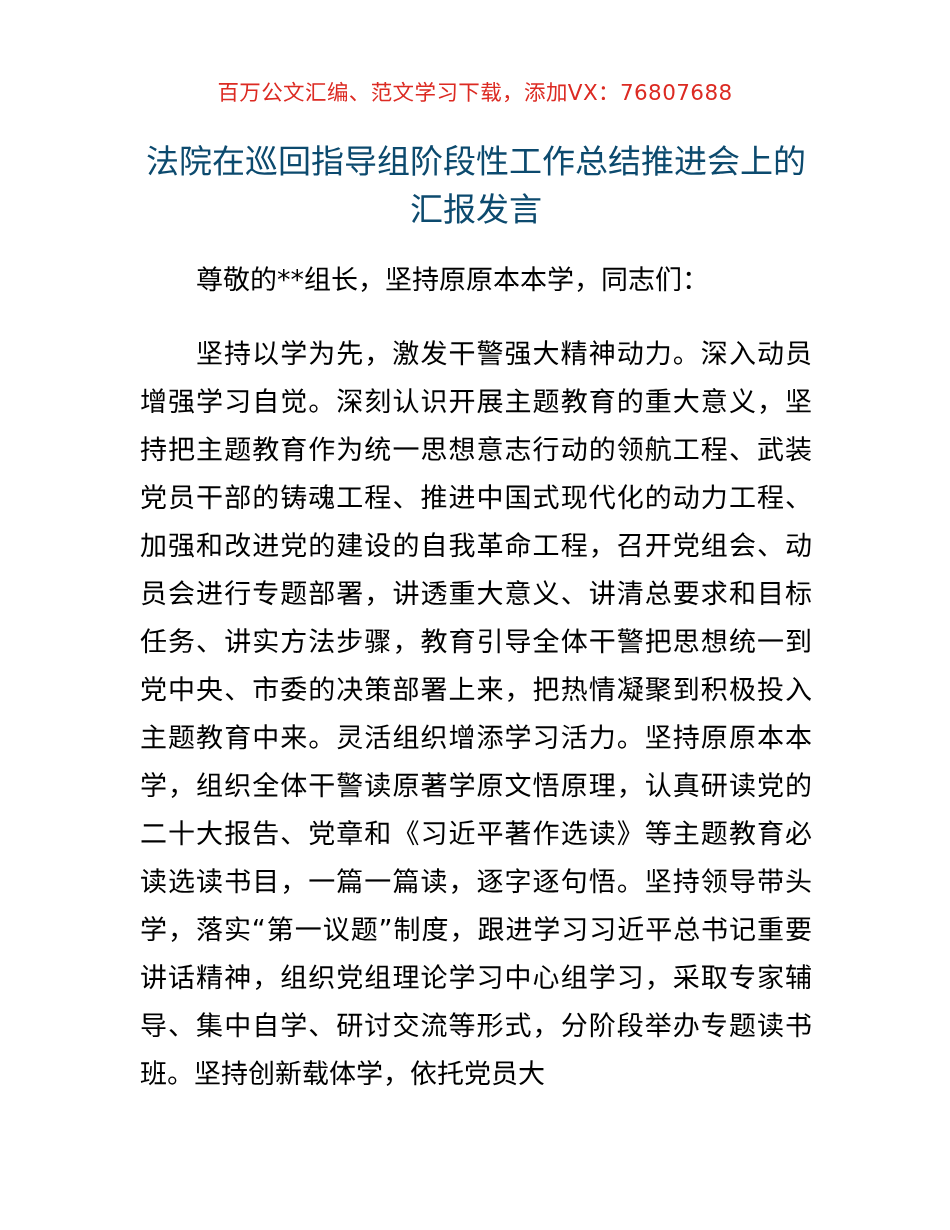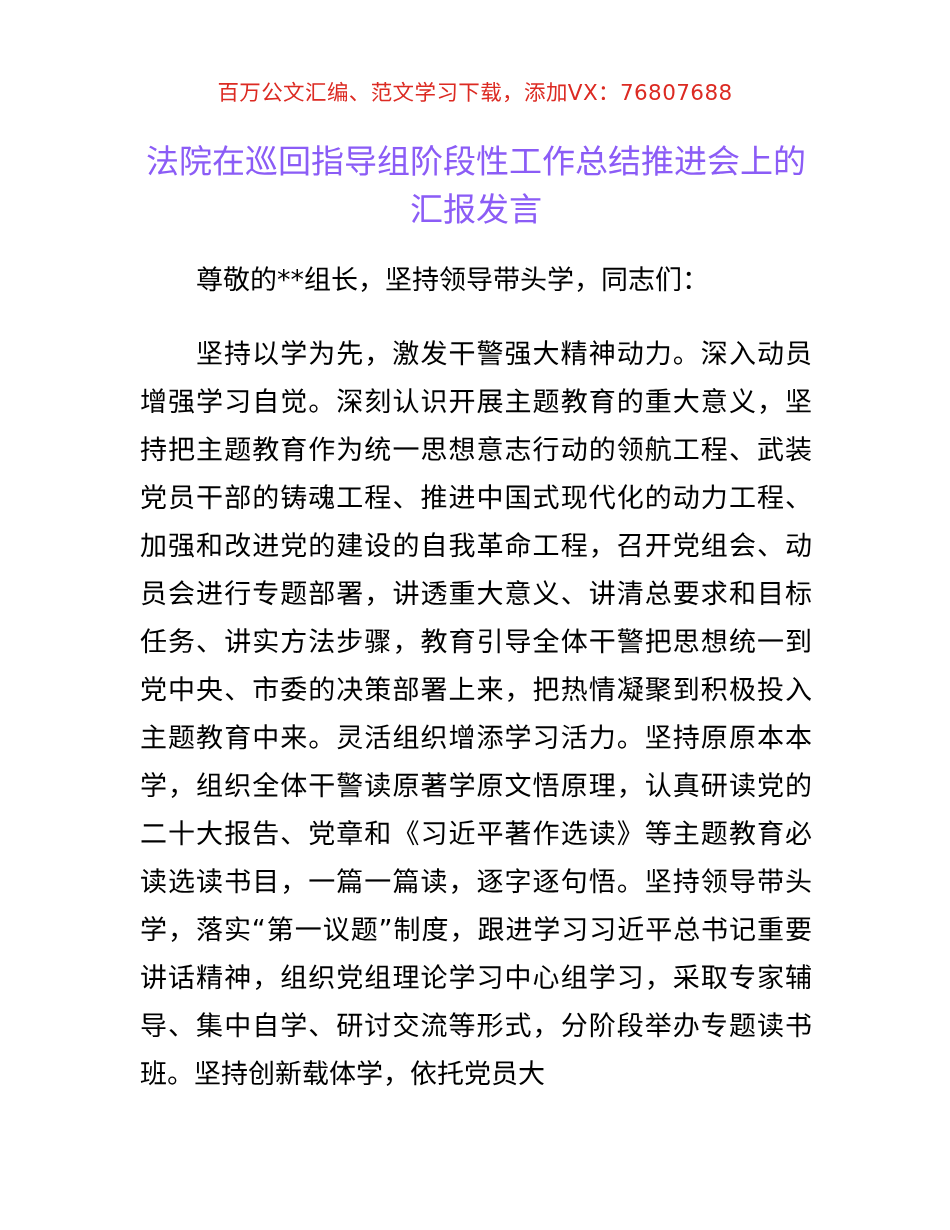--- a/index.html
+++ b/index.html
@@ -44,21 +44,21 @@
   .doc-title {
     margin: 0;
     padding: 0;
     margin-top: 32px;
     margin-left: 140px;
     margin-right: 138px;
     text-align: center;
     font-size: 33px;
     line-height: 48px;
     font-weight: 400;
-    color: #8b5cf6;
+    color: #0c4a6e;
     letter-spacing: 0px;
     font-family: "DejaVu Sans", "Liberation Sans", sans-serif;
   }
 
   
   .body-block {
     margin-top: 22px;
     margin-left: 140px;
     margin-right: 138px;
     width: 672px;
@@ -86,17 +86,17 @@
 </head>
 <body>
 
 <div class="page">
 
   <div class="promo-header">百万公文汇编、范文学习下载，添加VX：76807688</div>
 
   <h1 class="doc-title">法院在巡回指导组阶段性工作总结推进会上的汇报发言</h1>
 
   <div class="body-block">
-    <p class="para">尊敬的**组长，坚持领导带头学，同志们：</p>
+    <p class="para">尊敬的**组长，坚持原原本本学，同志们：</p>
     <p class="para">坚持以学为先，激发干警强大精神动力。深入动员增强学习自觉。深刻认识开展主题教育的重大意义，坚持把主题教育作为统一思想意志行动的领航工程、武装党员干部的铸魂工程、推进中国式现代化的动力工程、加强和改进党的建设的自我革命工程，召开党组会、动员会进行专题部署，讲透重大意义、讲清总要求和目标任务、讲实方法步骤，教育引导全体干警把思想统一到党中央、市委的决策部署上来，把热情凝聚到积极投入主题教育中来。灵活组织增添学习活力。坚持原原本本学，组织全体干警读原著学原文悟原理，认真研读党的二十大报告、党章和《习近平著作选读》等主题教育必读选读书目，一篇一篇读，逐字逐句悟。坚持领导带头学，落实“第一议题”制度，跟进学习习近平总书记重要讲话精神，组织党组理论学习中心组学习，采取专家辅导、集中自学、研讨交流等形式，分阶段举办专题读书班。坚持创新载体学，依托党员大</p>
   </div>
 
 </div>
 
 </body></html>

